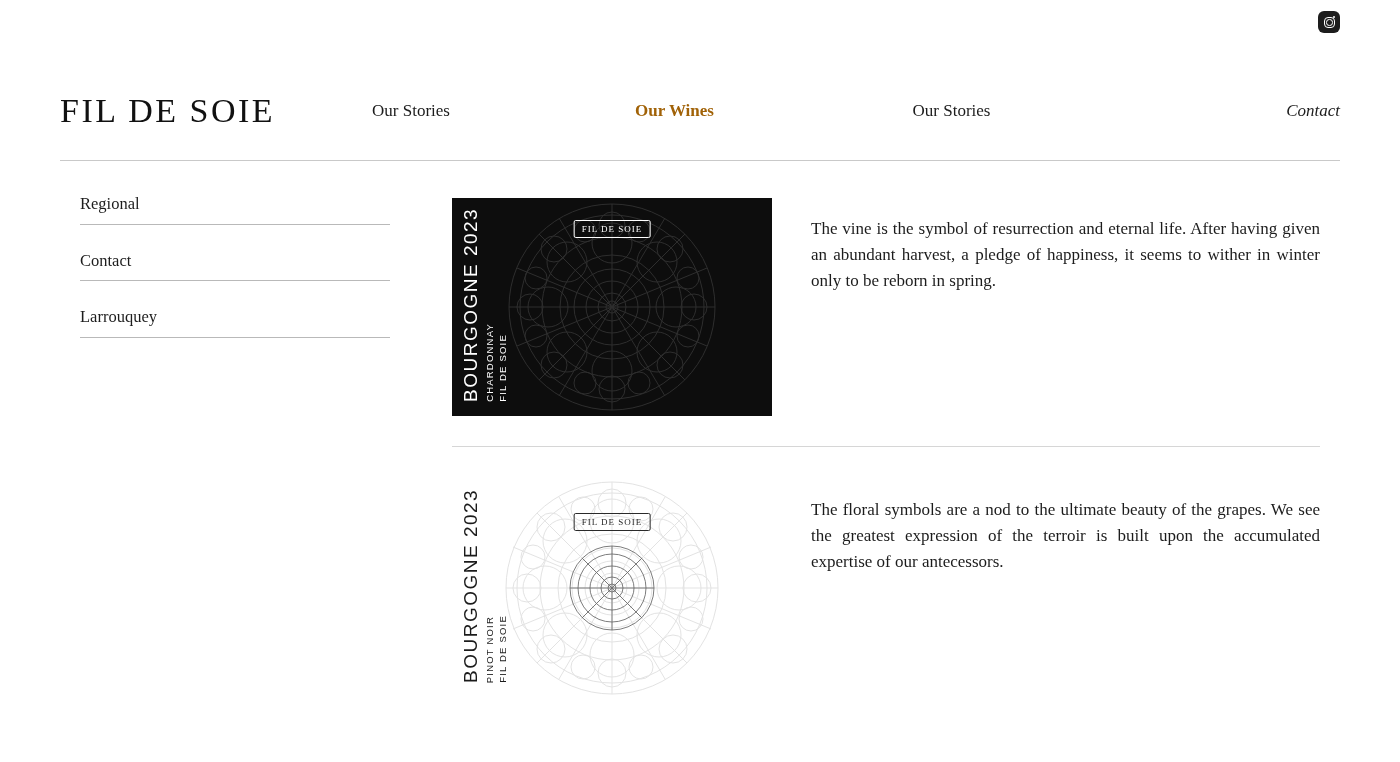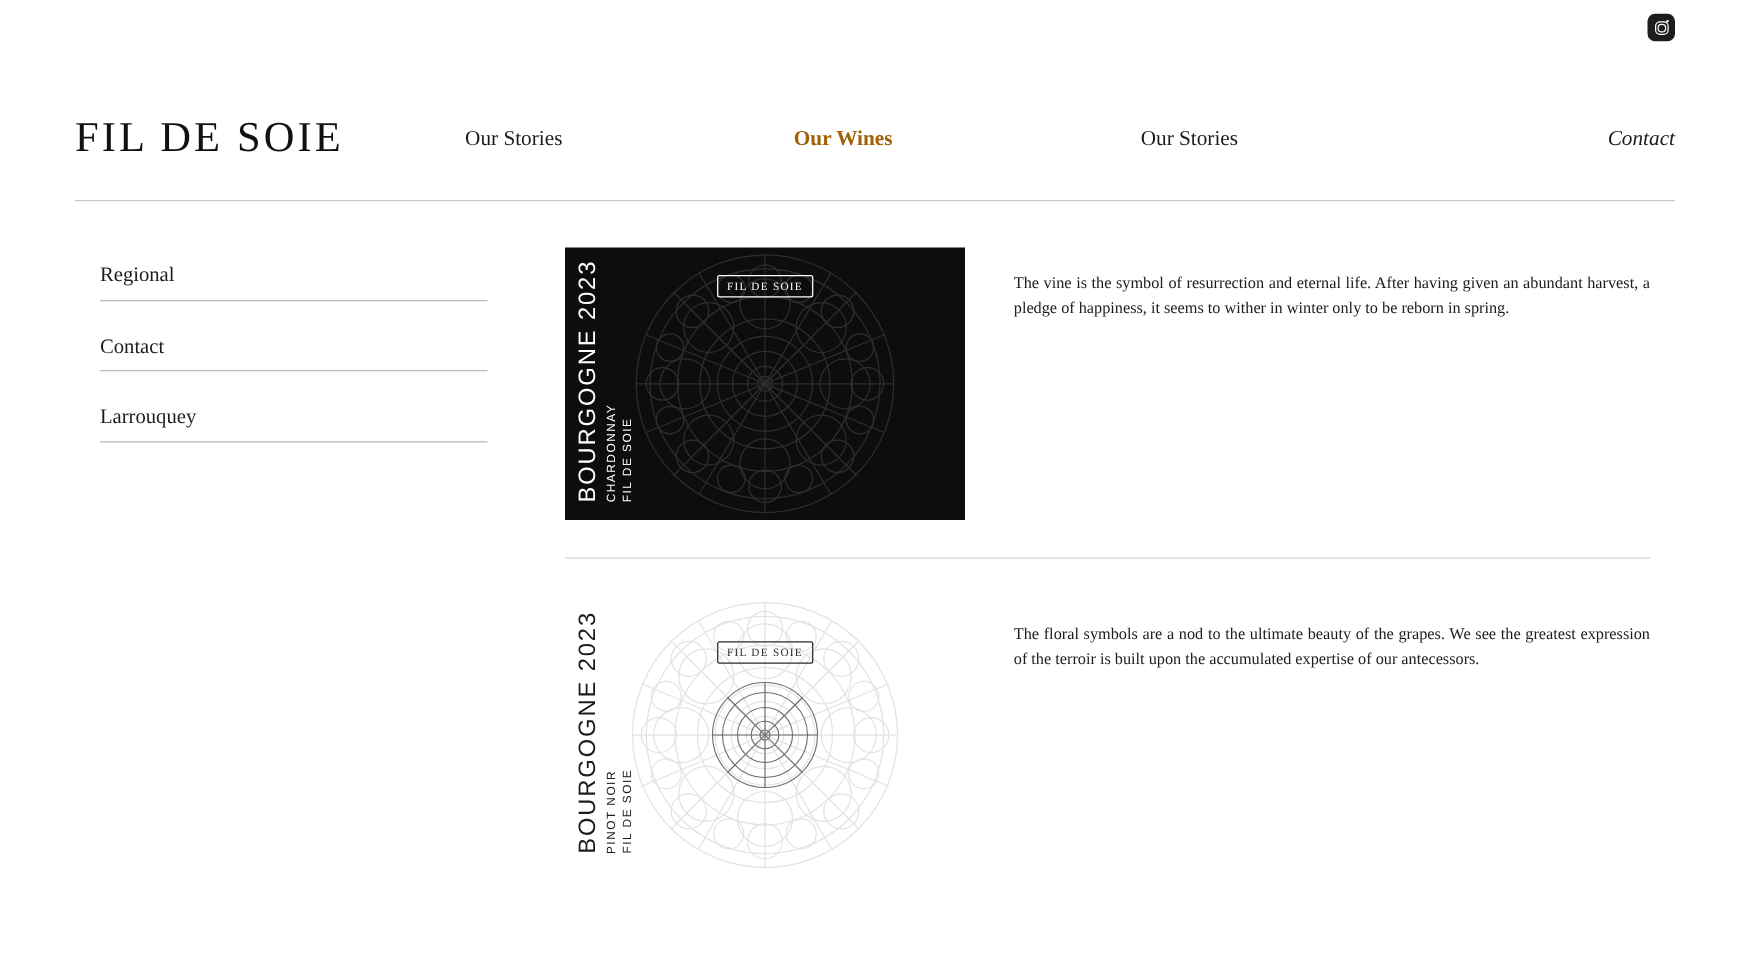--- a/index.html
+++ b/index.html
@@ -99,21 +99,21 @@
     position: absolute;
     top: 190px;
     left: 0;
     width: 1400px;
   }
 
   
   .sidebar {
     position: absolute;
     left: 80px;
-    top: 16px;
+    top: 0;
     width: 310px;
   }
   .filter-item {
     display: block;
     font-size: 16.5px;
     color: #1d1d1d;
     padding: 4px 0 9px 0;
     border-bottom: 1px solid #b9b9b9;
     margin-bottom: 22px;
     text-decoration: none;
@@ -204,21 +204,21 @@
 
   .wine-text { padding-top: 18px; flex: 1; }
   .wine-title {
     font-size: 29px;
     color: #3e3e3e;
     font-weight: 400;
     margin: 0 0 24px 0;
     letter-spacing: 0.3px;
   }
   .wine-desc {
-    font-size: 13px;
+    font-size: 17px;
     line-height: 1.52;
     color: #1c1c1c;
     margin: 0;
     text-align: justify;
     max-width: 512px;
   }
 </style>
 </head>
 <body>
 

